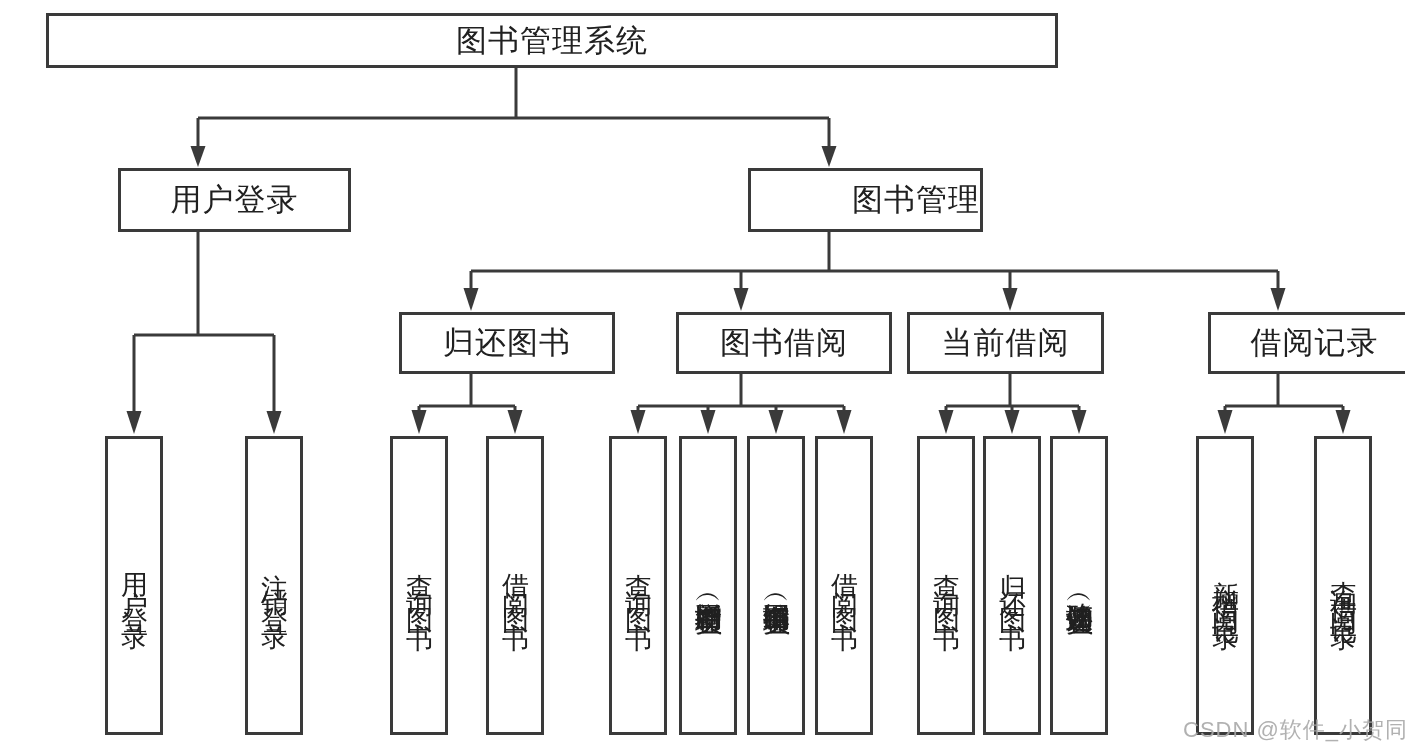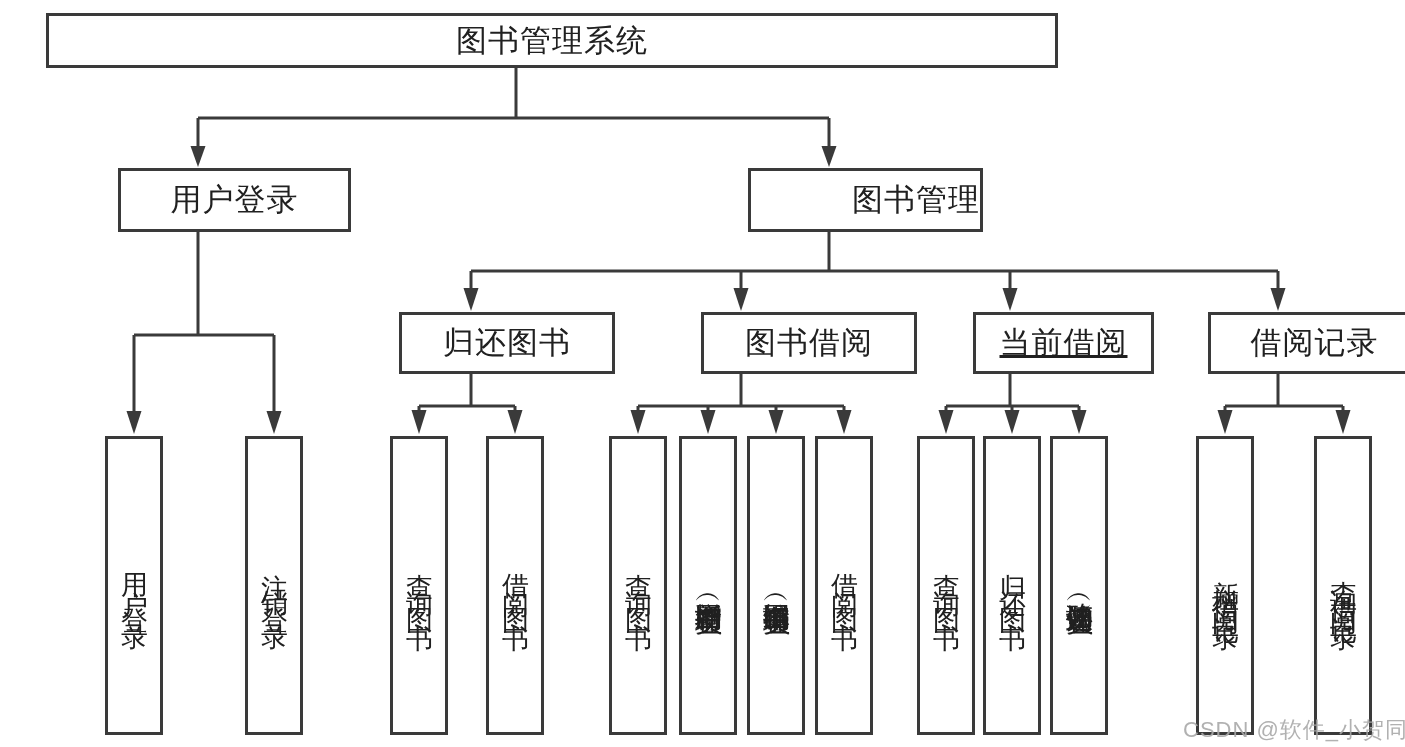--- a/index.html
+++ b/index.html
@@ -107,24 +107,24 @@
   <div class="box h-box" style="left:82px;top:168px;width:233px;height:64px;">
     <span>用户登录</span>
   </div>
   <div class="box h-box" style="left:712px;top:168px;width:235px;height:64px;justify-content:flex-end;">
     <span>图书管理</span>
   </div>
 
   <div class="box h-box" style="left:363px;top:312px;width:216px;height:62px;">
     <span>归还图书</span>
   </div>
-  <div class="box h-box" style="left:665px;top:312px;width:216px;height:62px;">
+  <div class="box h-box" style="left:640px;top:312px;width:216px;height:62px;">
     <span>图书借阅</span>
   </div>
-  <div class="box h-box" style="left:937px;top:312px;width:181px;height:62px;text-decoration:underline;">
+  <div class="box h-box" style="left:871px;top:312px;width:197px;height:62px;">
     <span>当前借阅</span>
   </div>
   <div class="box h-box" style="left:1172px;top:312px;width:213px;height:62px;">
     <span>借阅记录</span>
   </div>
 
   <div class="box leaf" style="left:105px;top:436px;width:58px;height:299px;">
     <span class="v-label ls-lg">用户登录</span>
   </div>
   <div class="box leaf" style="left:245px;top:436px;width:58px;height:299px;">

